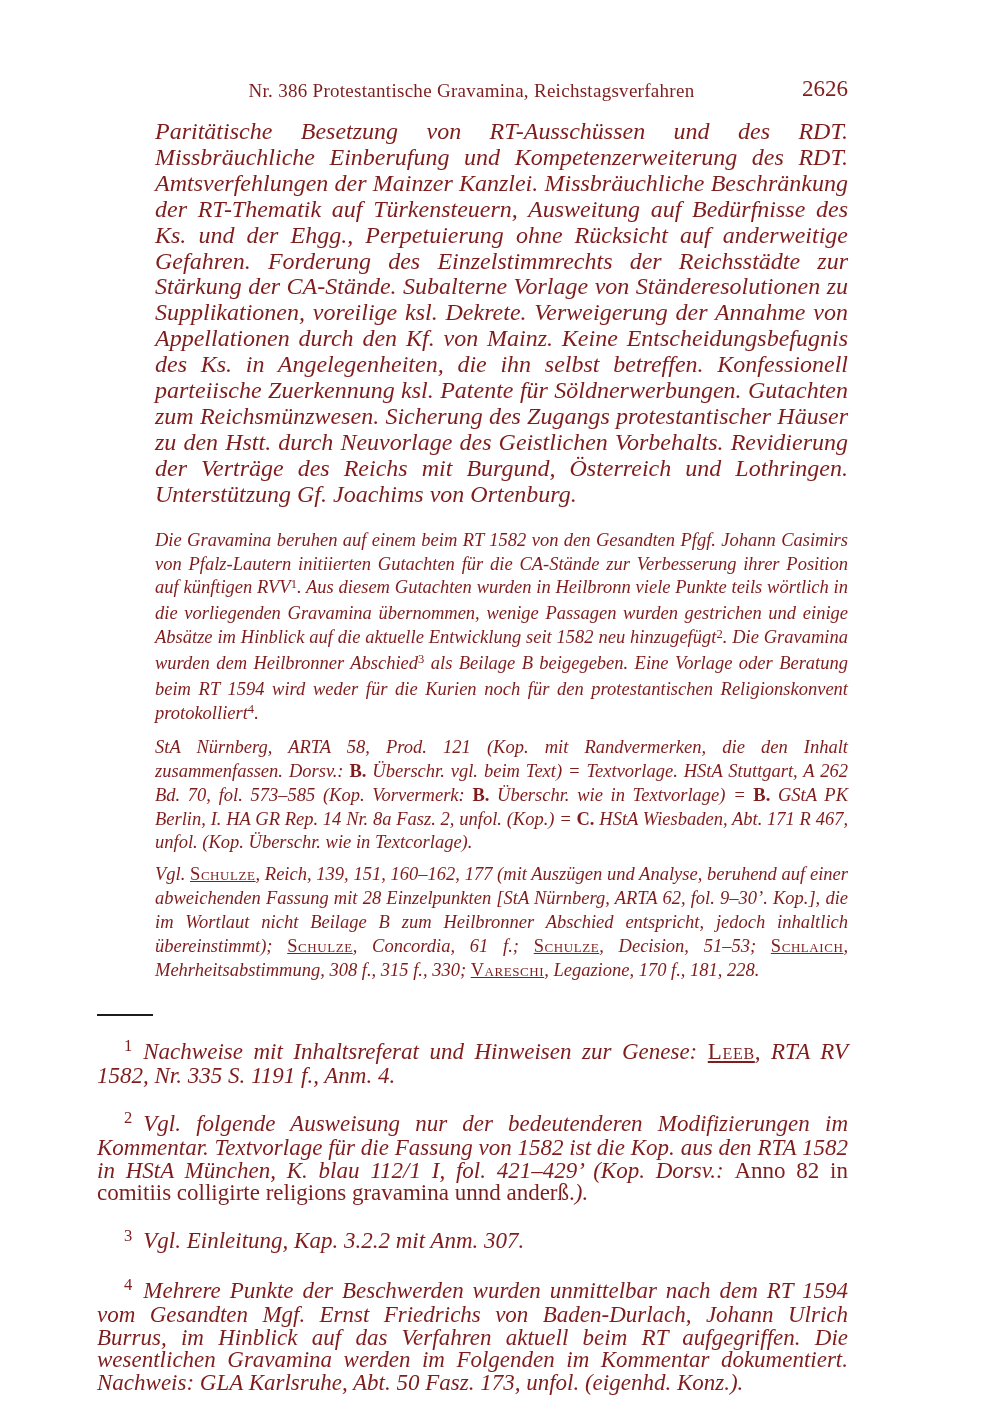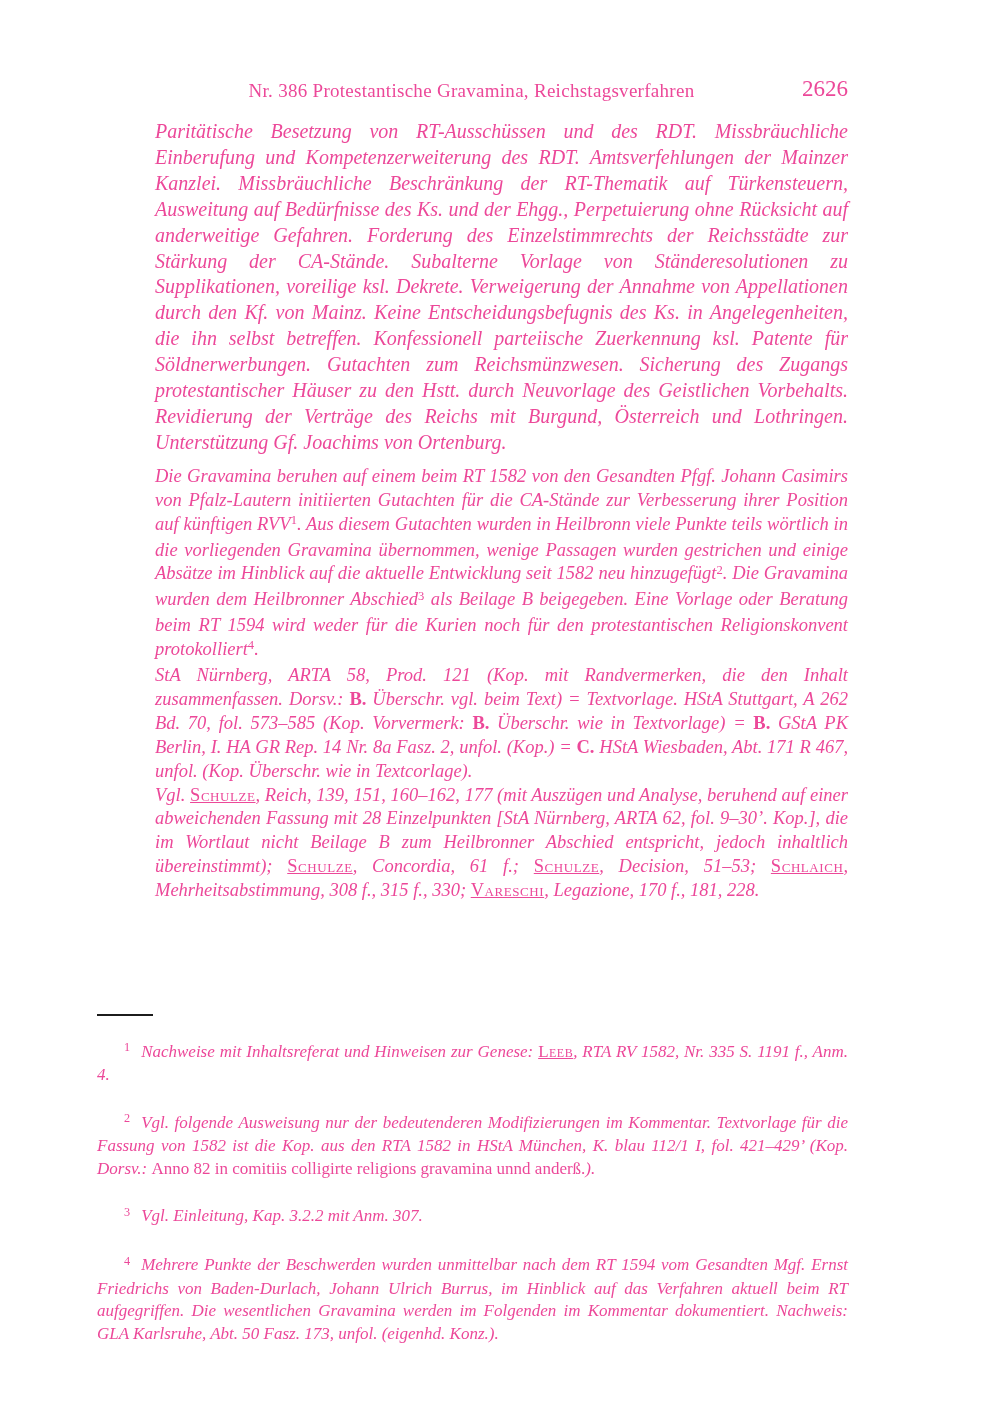--- a/index.html
+++ b/index.html
@@ -3,21 +3,21 @@
 <meta charset="utf-8">
 <style>
   * { margin: 0; padding: 0; box-sizing: border-box; }
   html, body { background: #e9e9e9; }
   .page {
     position: relative;
     width: 1004px;
     height: 1418px;
     margin: 0 auto;
     background: #ffffff;
-    color: #ec4899;
+    color: #7f1d1d;
     font-family: "Liberation Serif", "DejaVu Serif", serif;
     overflow: hidden;
   }
   .running-head {
     position: absolute;
     top: 80px;
     left: 155px;
     width: 693px;
     height: 30px;
   }
@@ -36,44 +36,45 @@
   }
   .text-block {
     position: absolute;
     top: 119px;
     left: 155px;
     width: 693px;
     text-align: justify;
     hyphens: auto;
   }
   .summary {
-    font-size: 20px;
+    font-size: 24px;
     line-height: 25.9px;
-    margin-bottom: 9px;
+    margin-bottom: 21px;
   }
   .commentary p {
     font-size: 18.5px;
     line-height: 23.9px;
+    margin-top: 8px;
   }
   .footnotes {
     position: absolute;
     top: 1014px;
     left: 97px;
     width: 751px;
     text-align: justify;
     hyphens: auto;
   }
   .fn-rule {
     width: 56px;
     height: 1.5px;
     background: #1c1c1c;
     margin-bottom: 11px;
   }
   .footnote {
-    font-size: 17px;
+    font-size: 23px;
     line-height: 22.6px;
     text-indent: 27px;
     margin-top: 25px;
   }
   .fn-num {
     font-size: 0.72em;
     position: relative;
     top: -0.45em;
     margin-right: 11px;
     font-style: normal;

